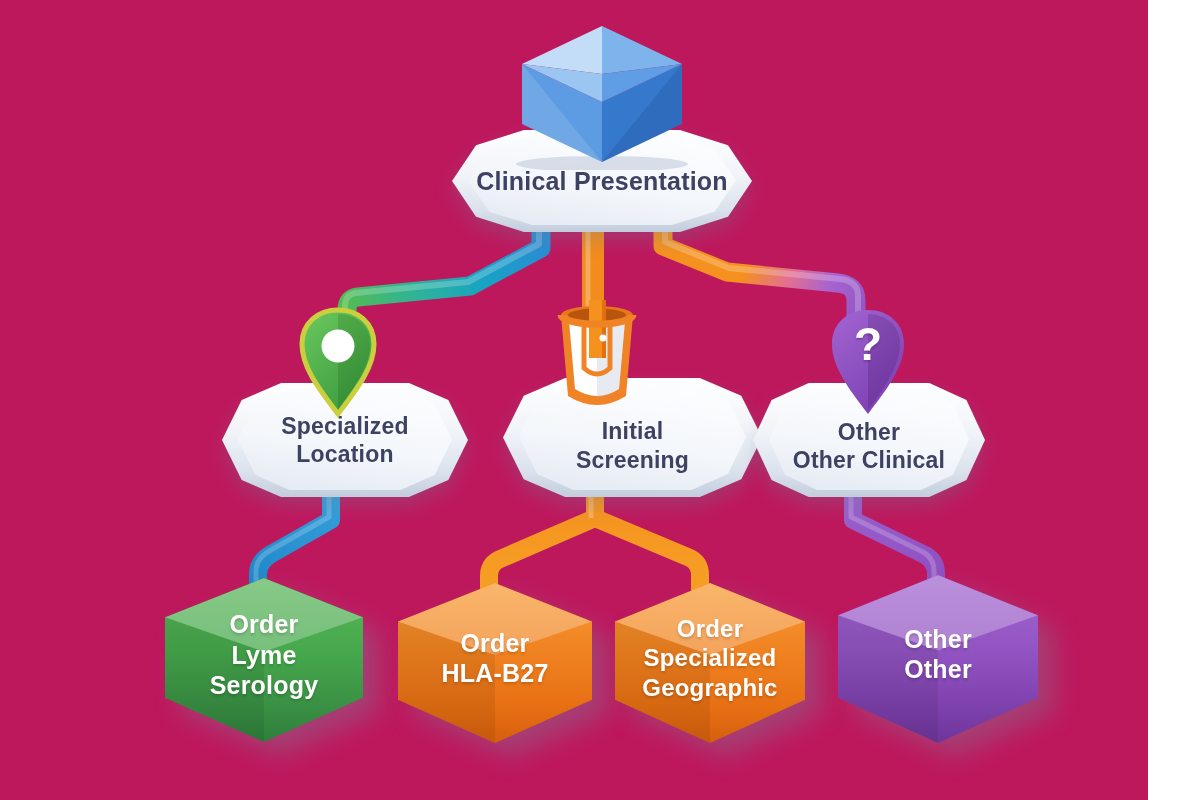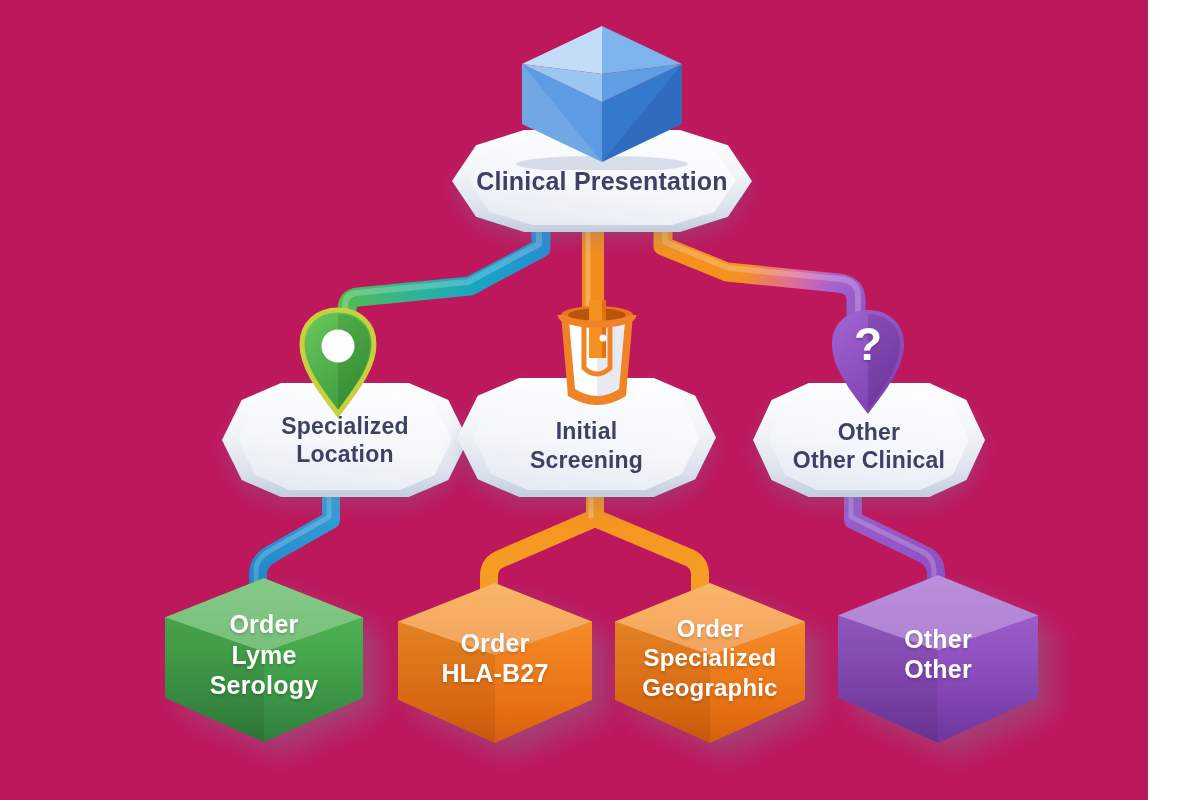--- a/index.html
+++ b/index.html
@@ -151,21 +151,21 @@
 
   <div class="badge-wrap" style="left:222px; top:383px; width:246px; height:114px;">
     <div class="badge">
       <div class="badge-label" style="font-size:23px;">
         <span>Specialized</span>
         <span>Location</span>
       </div>
     </div>
   </div>
 
-  <div class="badge-wrap" style="left:457px; top:378px; width:259px; height:119px;">
+  <div class="badge-wrap" style="left:503px; top:378px; width:259px; height:119px;">
     <div class="badge">
       <div class="badge-label" style="font-size:23px; transform:translateY(8px);">
         <span>Initial</span>
         <span>Screening</span>
       </div>
     </div>
   </div>
 
   <div class="badge-wrap" style="left:753px; top:383px; width:232px; height:114px;">
     <div class="badge">

